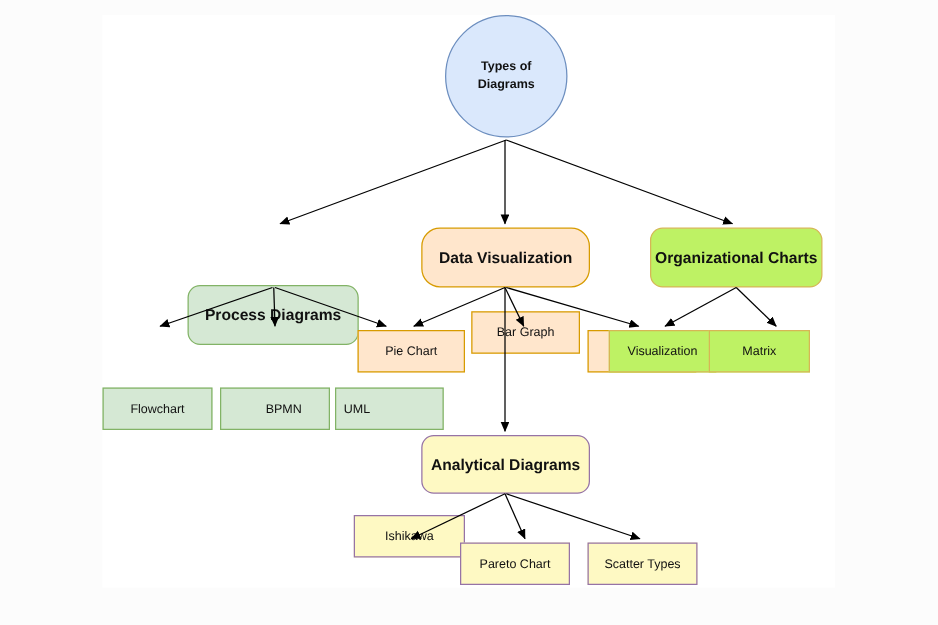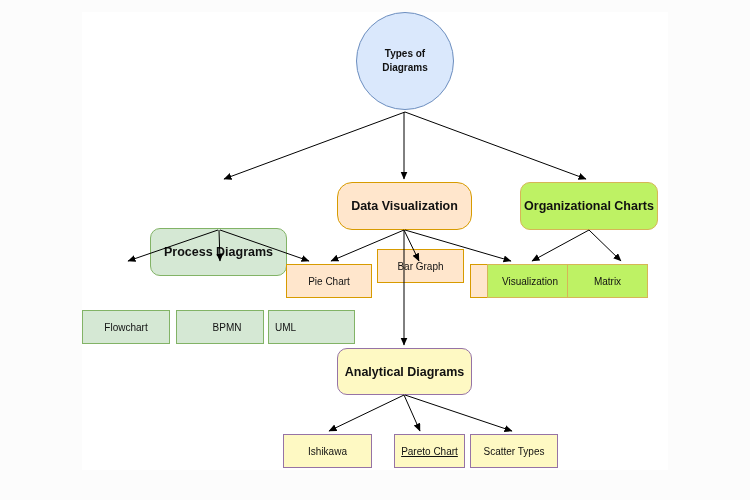--- a/index.html
+++ b/index.html
@@ -50,22 +50,22 @@
   <div class="node green" style="left:176px;top:264px;width:88px;height:34px;padding-left:14px;">BPMN</div>
   <div class="node green leftlabel" style="left:268px;top:264px;width:87px;height:34px;">UML</div>
   <div class="node orange" style="left:286px;top:264px;width:86px;height:34px;">Pie Chart</div>
   <div class="node orange" style="left:377px;top:249px;width:87px;height:34px;">Bar Graph</div>
   <div class="node orange" style="left:470px;top:264px;width:87px;height:34px;"></div>
   <div class="node yellow" style="left:487px;top:264px;width:86px;height:34px;">Visualization</div>
   <div class="node yellow" style="left:567px;top:264px;width:81px;height:34px;">Matrix</div>
 
   <div class="node cat purple" style="left:337px;top:348px;width:135px;height:47px;">Analytical Diagrams</div>
 
-  <div class="node purple" style="left:283px;top:434px;width:89px;height:34px;">Ishikawa</div>
-  <div class="node purple" style="left:394px;top:434px;width:71px;height:34px;text-decoration:underline;">Pareto Chart</div>
+  <div class="node purple" style="left:283px;top:412px;width:89px;height:34px;">Ishikawa</div>
+  <div class="node purple" style="left:368px;top:434px;width:88px;height:34px;">Pareto Chart</div>
   <div class="node purple" style="left:470px;top:434px;width:88px;height:34px;">Scatter Types</div>
 
   <svg class="edges" width="750" height="500" viewBox="0 0 750 500">
     <defs>
       <marker id="arrow" markerUnits="userSpaceOnUse" markerWidth="10" markerHeight="9" refX="7.5" refY="3.5" orient="auto">
         <path d="M0,0 L8,3.5 L0,7 z" fill="#000"></path>
       </marker>
     </defs>
     <line x1="405" y1="112" x2="224" y2="179" marker-end="url(#arrow)"></line>
     <line x1="404" y1="112" x2="404" y2="179" marker-end="url(#arrow)"></line>

